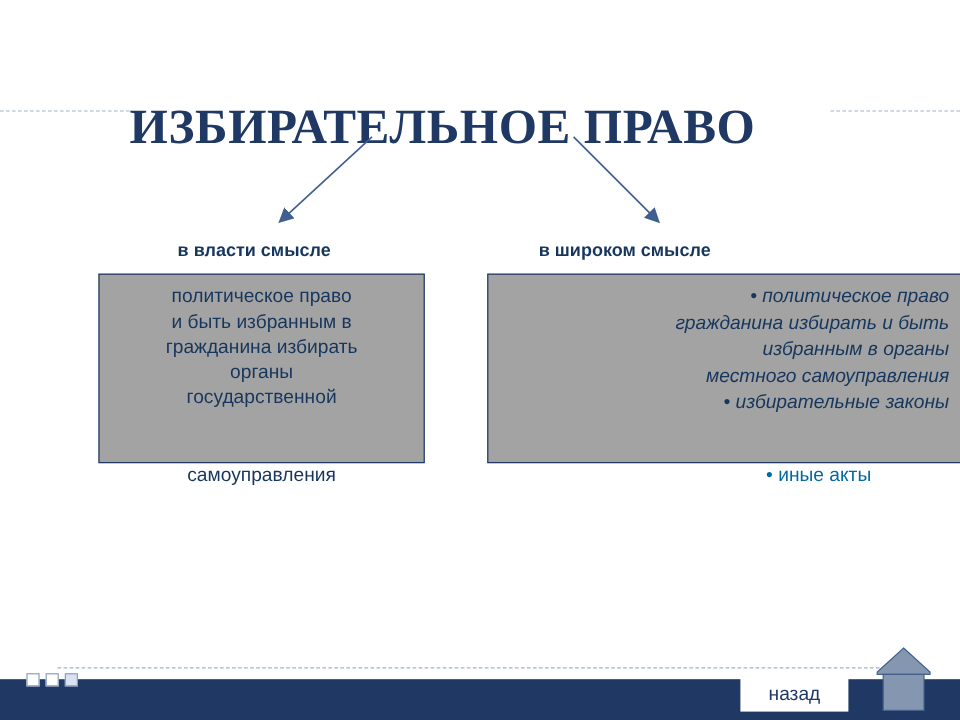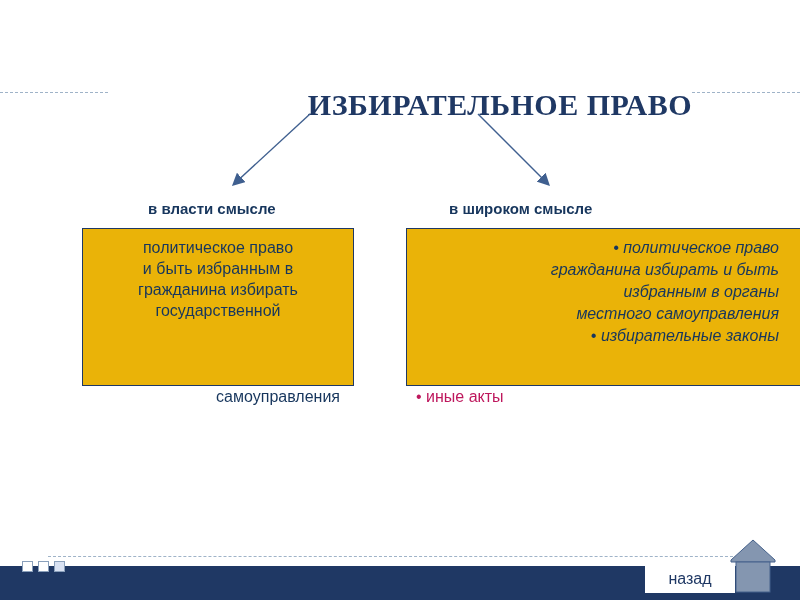--- a/index.html
+++ b/index.html
@@ -27,23 +27,23 @@
   }
   .title-rule {
     flex: 0 0 auto;
     height: 0;
     border-top: 1px dashed #9fb3c8;
   }
   .title-rule.left  { width: 108px; }
   .title-rule.right { width: 108px; }
   .slide-title {
     flex: 1 1 auto;
-    text-align: right;
+    text-align: left;
     font-family: "Liberation Serif", serif;
-    font-size: 30px;
+    font-size: 41px;
     font-weight: bold;
     color: #1f3864;
     letter-spacing: 0.5px;
     white-space: nowrap;
     margin-top: 26px;
   }
 
   
   .arrows {
     position: absolute;
@@ -61,23 +61,23 @@
     color: #17365d;
     white-space: nowrap;
   }
   .label-narrow { top: 200px; left: 148px; }
   .label-wide   { top: 200px; left: 449px; }
 
   
   .box {
     position: absolute;
     border: 1px solid #1f3864;
-    background: #eab308;
+    background: #a3a3a3;
     box-sizing: border-box;
-    padding: 8px 22px;
+    padding: 8px 10px;
     color: #17365d;
     font-size: 16px;
     line-height: 1.32;
   }
   .box-narrow {
     top: 228px;
     left: 82px;
     width: 272px;
     height: 158px;
     text-align: center;
@@ -90,34 +90,34 @@
     text-align: right;
     font-style: italic;
   }
   .box-wide .bullet { margin: 0 0 1px 0; }
   .box-narrow .line { margin: 0; }
 
   
   .overflow-narrow {
     position: absolute;
     top: 386px;
-    left: 68px;
+    left: 82px;
     width: 272px;
-    text-align: right;
+    text-align: center;
     color: #17365d;
     font-size: 16px;
     line-height: 1.32;
   }
   .overflow-wide {
     position: absolute;
     top: 386px;
     left: 416px;
     width: 310px;
-    text-align: left;
-    color: #be185d;
+    text-align: right;
+    color: #0369a1;
     font-size: 16px;
     line-height: 1.32;
   }
 
   
   .footer-rule {
     position: absolute;
     top: 556px;
     left: 48px;
     width: 690px;
@@ -147,21 +147,21 @@
     background: #ffffff;
     box-sizing: border-box;
   }
   .sq.a { left: 0;  top: 1px; }
   .sq.b { left: 16px; top: 1px; }
   .sq.c { left: 32px; top: 1px; background: #d9e2f3; }
 
   .back-button {
     position: absolute;
     top: 565px;
-    left: 645px;
+    left: 617px;
     width: 90px;
     height: 28px;
     background: #ffffff;
     border: none;
     color: #1f3864;
     font-family: "Liberation Sans", sans-serif;
     font-size: 16px;
     text-align: center;
     line-height: 28px;
     cursor: pointer;
@@ -195,20 +195,21 @@
   <line x1="478" y1="14" x2="548" y2="84" stroke="#3f5f8f" stroke-width="1.4" marker-end="url(#arw)"></line>
 </svg>
 
 <div class="label label-narrow">в власти смысле</div>
 <div class="label label-wide">в широком смысле</div>
 
 <div class="box box-narrow">
   <div class="line">политическое право</div>
   <div class="line">и быть избранным в</div>
   <div class="line">гражданина избирать</div>
+  <div class="line">органы</div>
   <div class="line">государственной</div>
 </div>
 <div class="overflow-narrow">самоуправления</div>
 
 <div class="box box-wide">
   <div class="bullet">• политическое право</div>
   <div class="bullet">гражданина избирать и быть</div>
   <div class="bullet">избранным в органы</div>
   <div class="bullet">местного самоуправления</div>
   <div class="bullet">• избирательные законы</div>

